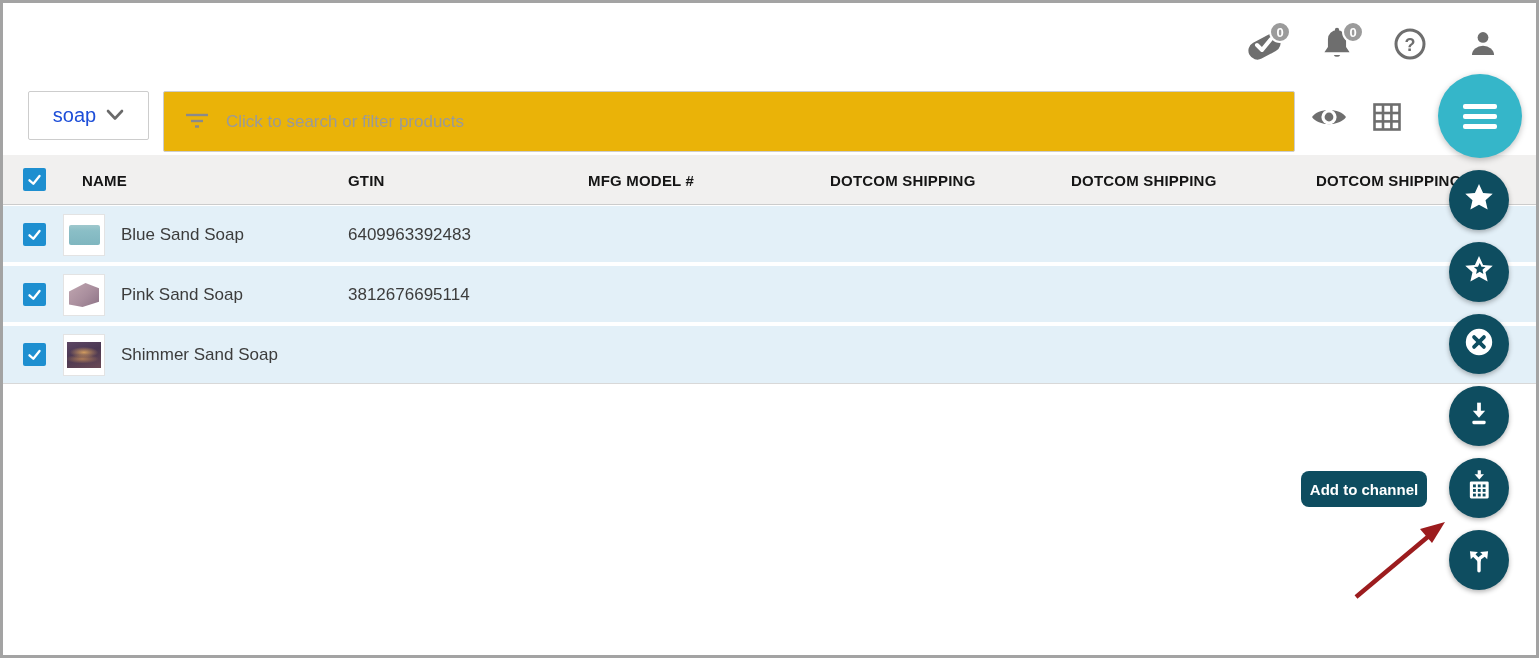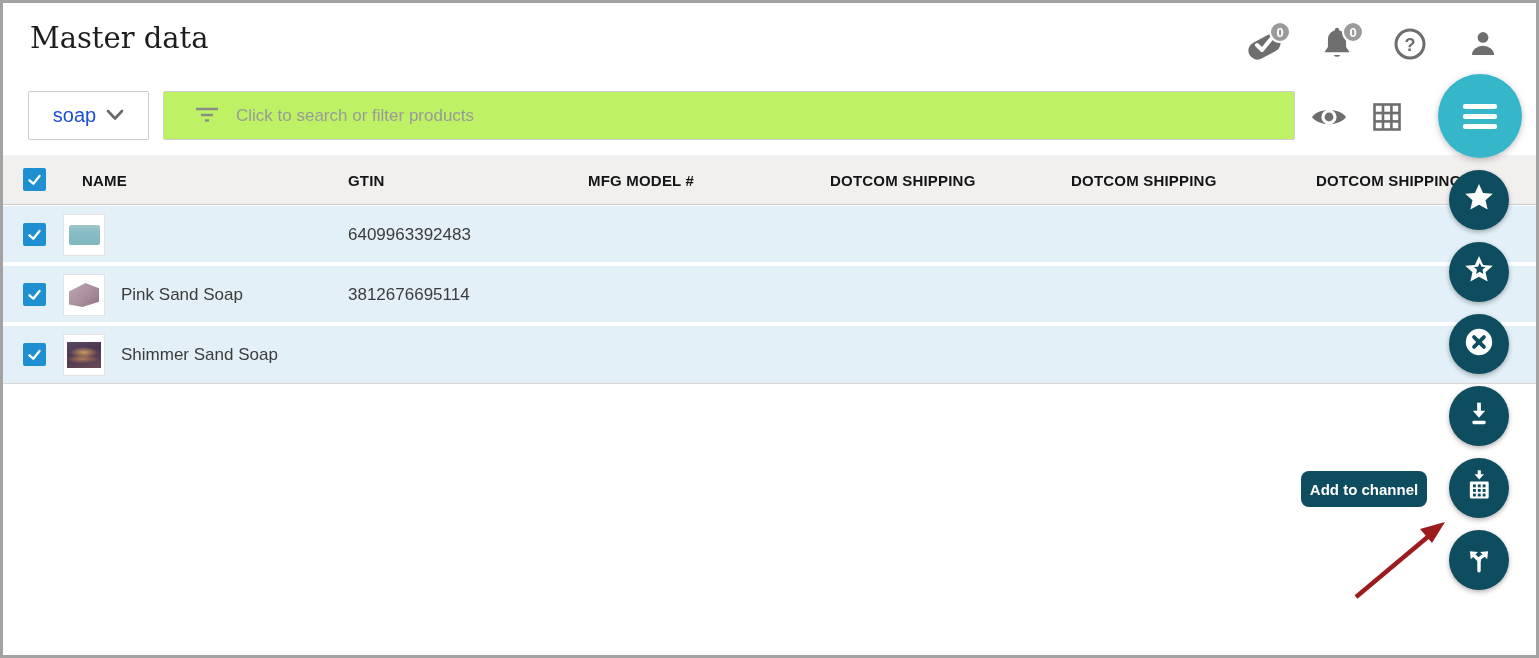--- a/index.html
+++ b/index.html
@@ -35,23 +35,23 @@
     position: absolute; left: 25px; top: 88px;
     width: 121px; height: 49px;
     border: 1px solid #cdcdcd; border-radius: 2px; background: #fff;
     display: flex; align-items: center; justify-content: center; gap: 10px;
     cursor: pointer;
   }
   .category-dropdown .cat-label { font-size: 20px; color: #1d4ed8; }
 
   .search-box {
     position: absolute; left: 160px; top: 88px;
-    width: 1132px; height: 49px;
-    border: 1px solid #cdcdcd; border-radius: 2px; background: #bef264;
-    display: flex; align-items: center; gap: 16px; padding-left: 30px;
+    width: 1132px; height: 61px;
+    border: 1px solid #cdcdcd; border-radius: 2px; background: #eab308;
+    display: flex; align-items: center; gap: 16px; padding-left: 20px;
   }
   .search-box input {
     border: none; outline: none; flex: 1; height: 100%;
     font-size: 17px; color: #444; background: transparent;
     font-family: "Liberation Sans", sans-serif;
   }
   .search-box input::placeholder { color: #9a9a9a; }
 
   .eye-btn  { position: absolute; left: 1306px; top: 99px; width: 40px; height: 30px; cursor: pointer; }
   .grid-btn { position: absolute; left: 1369px; top: 99px; width: 30px; height: 30px; cursor: pointer; }
@@ -126,21 +126,20 @@
     z-index: 11;
   }
 
   .annotation-arrow { position: absolute; left: 1340px; top: 505px; z-index: 12; pointer-events: none; }
 </style>
 </head>
 <body>
 
 <div class="frame">
 
-  <h1 class="page-title">Master data</h1>
 
   <div class="top-icons">
     <div class="top-icon">
       <span>
         <svg width="42" height="34" viewBox="0 0 42 34">
           <g transform="rotate(-28 21 19)">
               <rect x="4" y="11" width="34" height="18" rx="9" fill="#6e6e6e"></rect>
             </g>
           <polyline points="14,18 19,23 28,12" fill="none" stroke="#fff" stroke-width="4" stroke-linecap="round" stroke-linejoin="round"></polyline>
         </svg>
@@ -236,20 +235,21 @@
 
   <div class="row" style="top:203px">
     <div class="checkbox">
       <svg width="17" height="17" viewBox="0 0 22 22">
           <polyline points="4.5,12 9.5,16.5 17.5,6.5" fill="none" stroke="#fff" stroke-width="3" stroke-linecap="round" stroke-linejoin="round"></polyline>
         </svg>
     </div>
     <div class="thumb">
         <div class="soap-blue"></div>
       </div>
+    <span class="cell-text" style="left:118px">Blue Sand Soap</span>
     <span class="cell-text" style="left:345px">6409963392483</span>
   </div>
 
   <div class="row" style="top:263px">
     <div class="checkbox">
       <svg width="17" height="17" viewBox="0 0 22 22">
           <polyline points="4.5,12 9.5,16.5 17.5,6.5" fill="none" stroke="#fff" stroke-width="3" stroke-linecap="round" stroke-linejoin="round"></polyline>
         </svg>
     </div>
     <div class="thumb">

